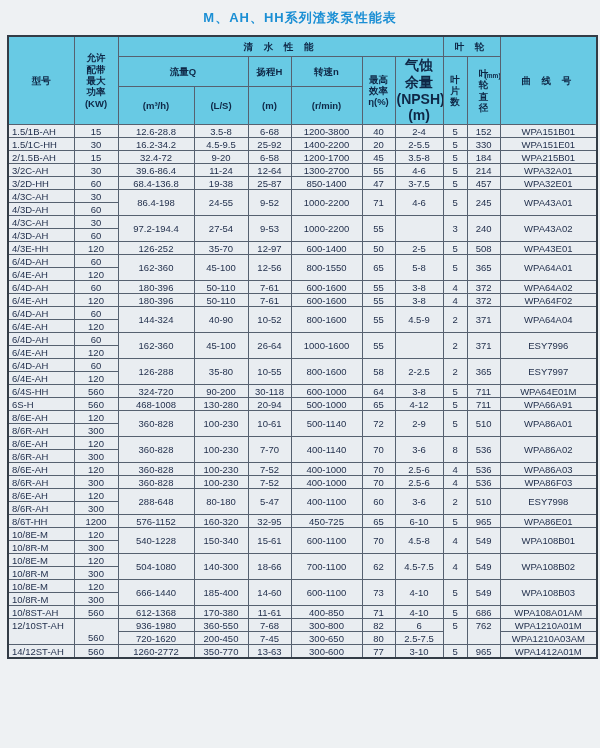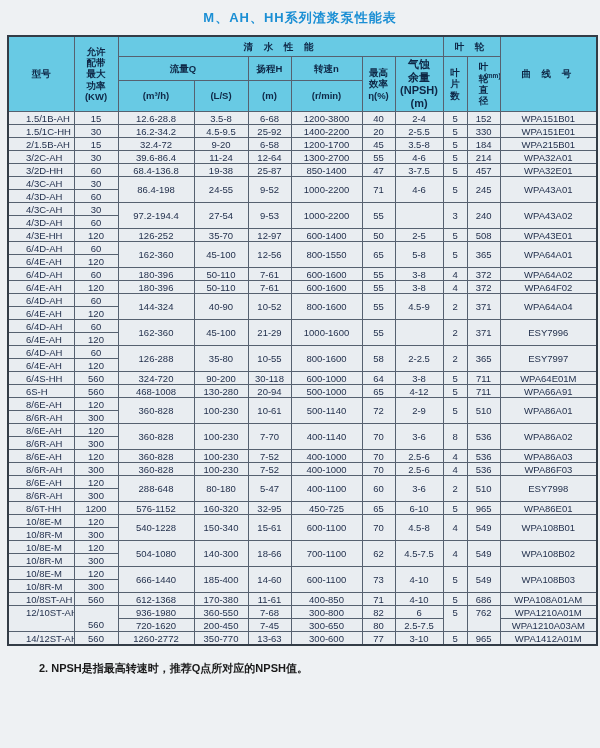--- a/index.html
+++ b/index.html
@@ -54,21 +54,21 @@
   .perf tbody td{
     height:12px;
     font-size:9.5px;
     line-height:11px;
     color:var(--ink);
     background:var(--row-bg);
     white-space:nowrap;
   }
   .perf tbody td.col-model{
     text-align:left;
-    padding-left:17px;
+    padding-left:3px;
   }
   .pre{white-space:pre-line;}
   .spread{letter-spacing:4px;margin-top:36px;}
   .hrowA th{height:19px;}
   .hrowB th{height:23px;}
   .hrowC th{height:30px;font-weight:bold;}
   th.power-cell{font-size:9px;line-height:1.25;}
   th.dia-cell{position:relative;}
   th.dia-cell .mm-unit{
     position:absolute;top:15px;right:-1px;
@@ -116,21 +116,21 @@
       <th colspan="2" class="spread">叶 轮</th>
       <th rowspan="3" class="spread">曲 线 号</th>
     </tr>
     <tr class="hrowB">
       <th colspan="2">流量Q</th>
       <th>扬程H</th>
       <th>转速n</th>
       <th rowspan="2" class="pre">最高
 效率
 η(%)</th>
-      <th rowspan="2" class="pre" style="font-size:11px">气蚀
+      <th rowspan="2" class="pre" style="font-size:14px">气蚀
 余量
 (NPSH)
 (m)</th>
       <th rowspan="2" class="pre">叶
 片
 数</th>
       <th rowspan="2" class="pre dia-cell"><span>叶
 轮
 直
 径</span><span class="mm-unit">(mm)</span></th>
@@ -313,21 +313,21 @@
       </tr>
       <tr>
         <td class="col-model">6/4E-AH</td>
         <td>120</td>
       </tr>
       <tr>
         <td class="col-model">6/4D-AH</td>
         <td>60</td>
         <td rowspan="2">162-360</td>
         <td rowspan="2">45-100</td>
-        <td rowspan="2">21-29</td>
+        <td rowspan="2">26-64</td>
         <td rowspan="2">1000-1600</td>
         <td rowspan="2">55</td>
         <td rowspan="2"></td>
         <td rowspan="2">2</td>
         <td rowspan="2">371</td>
         <td rowspan="2">ESY7996</td>
       </tr>
       <tr>
         <td class="col-model">6/4E-AH</td>
         <td>120</td>
@@ -561,14 +561,13 @@
         <td>77</td>
         <td>3-10</td>
         <td>5</td>
         <td>965</td>
         <td>WPA1412A01M</td>
       </tr>
     </tbody>
 </table>
 
 <div class="notes">
-  <div class="line2">2. NPSH是指最高转速时，推荐Q点所对应的NPSH值。</div>
 </div>
 
 </body></html>

